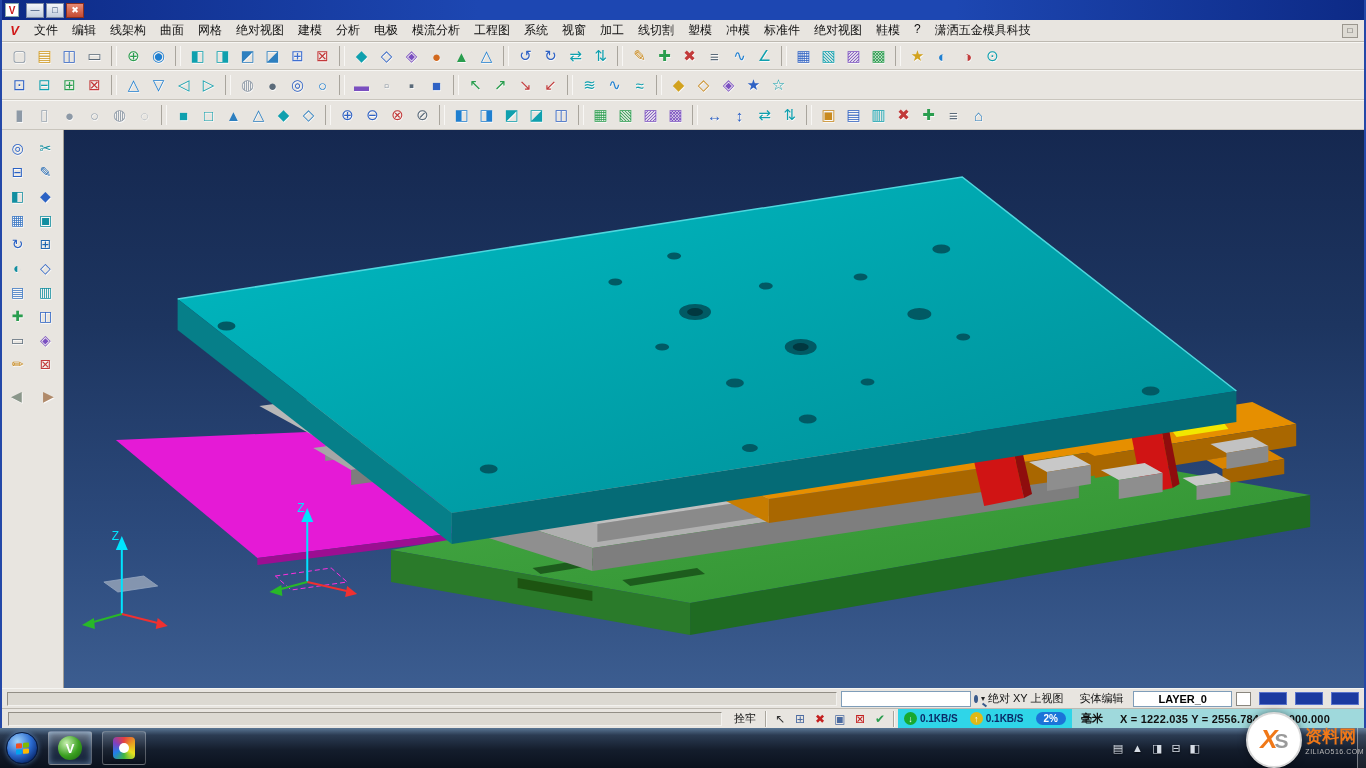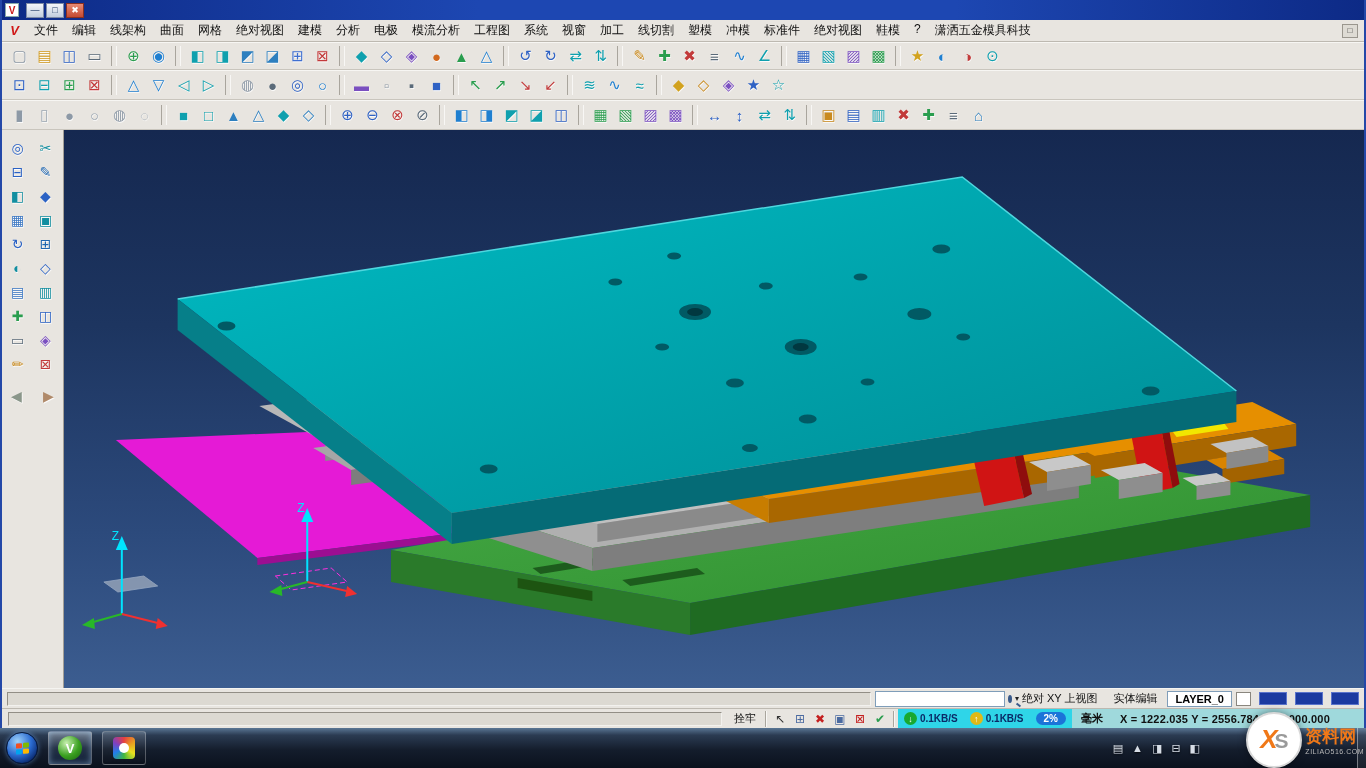--- a/index.html
+++ b/index.html
@@ -41,21 +41,21 @@
 
   
   .statusA { height:20px; background:#e8e5e0; border-top:1px solid #f5f4f1; display:flex; align-items:center; font-size:11px; gap:4px; padding:0 5px; flex:0 0 auto; }
   .msg-field { flex:1; height:14px; background:#dcd9d2; border:1px solid; border-color:#928e86 #f2f1ee #f2f1ee #928e86; }
   .search-box { width:130px; height:16px; background:#fff; border:1px solid #7f9db9; display:flex; align-items:center; }
   .search-input { flex:1; border:none; outline:none; height:12px; font-size:10px; background:transparent; }
   .mag { width:8px; height:8px; border:2px solid #3a5a8a; border-radius:50%; position:relative; margin-right:4px; }
   .mag::after { content:""; position:absolute; width:5px; height:2px; background:#3a5a8a; transform:rotate(40deg); left:6px; top:7px; }
   .sbtn { height:17px; display:flex; align-items:center; padding:0 6px; font-size:11px; white-space:nowrap; color:#111; }
   .darr { font-size:8px; margin-right:3px; color:#222; }
-  .layer-box { background:#fff; border:1px solid #7f9db9; font-weight:bold; padding:0 7px; height:16px; font-size:11px; display:flex; align-items:center; }
+  .layer-box { background:#fff; border:1px solid #7f9db9; font-weight:bold; padding:0 24px; height:16px; font-size:11px; display:flex; align-items:center; }
   .white-chip { width:15px; height:14px; background:#fff; border:1px solid #8a867e; }
   .blue-chip { width:28px; height:13px; background:#1b3aa0; border:1px solid #5a74cc; margin-left:4px; }
 
   .statusB { height:20px; background:#e8e5e0; border-top:1px solid #bdb9b1; display:flex; align-items:center; font-size:11px; flex:0 0 auto; }
   .statusB .lfield { flex:1; height:14px; margin:0 6px; background:#dcd9d2; border:1px solid; border-color:#928e86 #f2f1ee #f2f1ee #928e86; }
   .lock { padding:0 6px; white-space:nowrap; color:#111;text-align:center; }
   .vsep { width:2px; height:16px; border-left:1px solid #a9a59d; border-right:1px solid #f8f7f5; margin:0 3px; }
   .stat-icon { width:20px; text-align:center; font-size:12px; cursor:default; }
   .speed { display:flex; align-items:center; background:#2fd5e8; height:20px; padding:0 6px; color:#0a2a66; font-weight:bold; font-size:10px; white-space:nowrap; }
   .adot { width:13px; height:13px; border-radius:50%; display:flex; align-items:center; justify-content:center; color:#fff; font-size:9px; margin-right:3px; }

